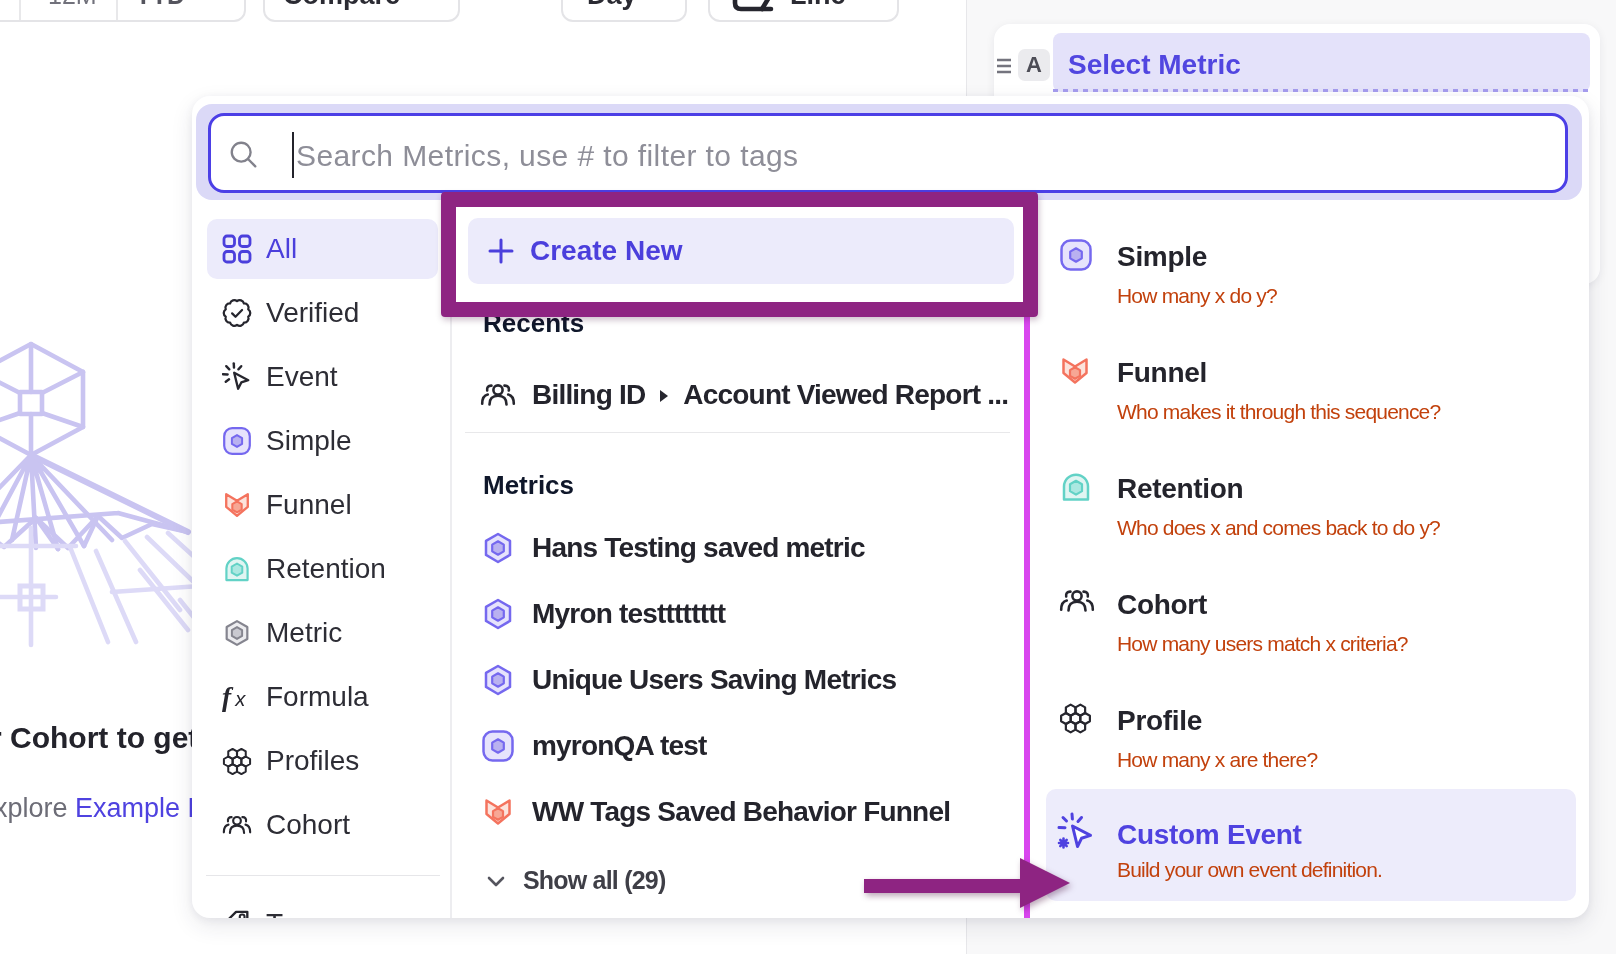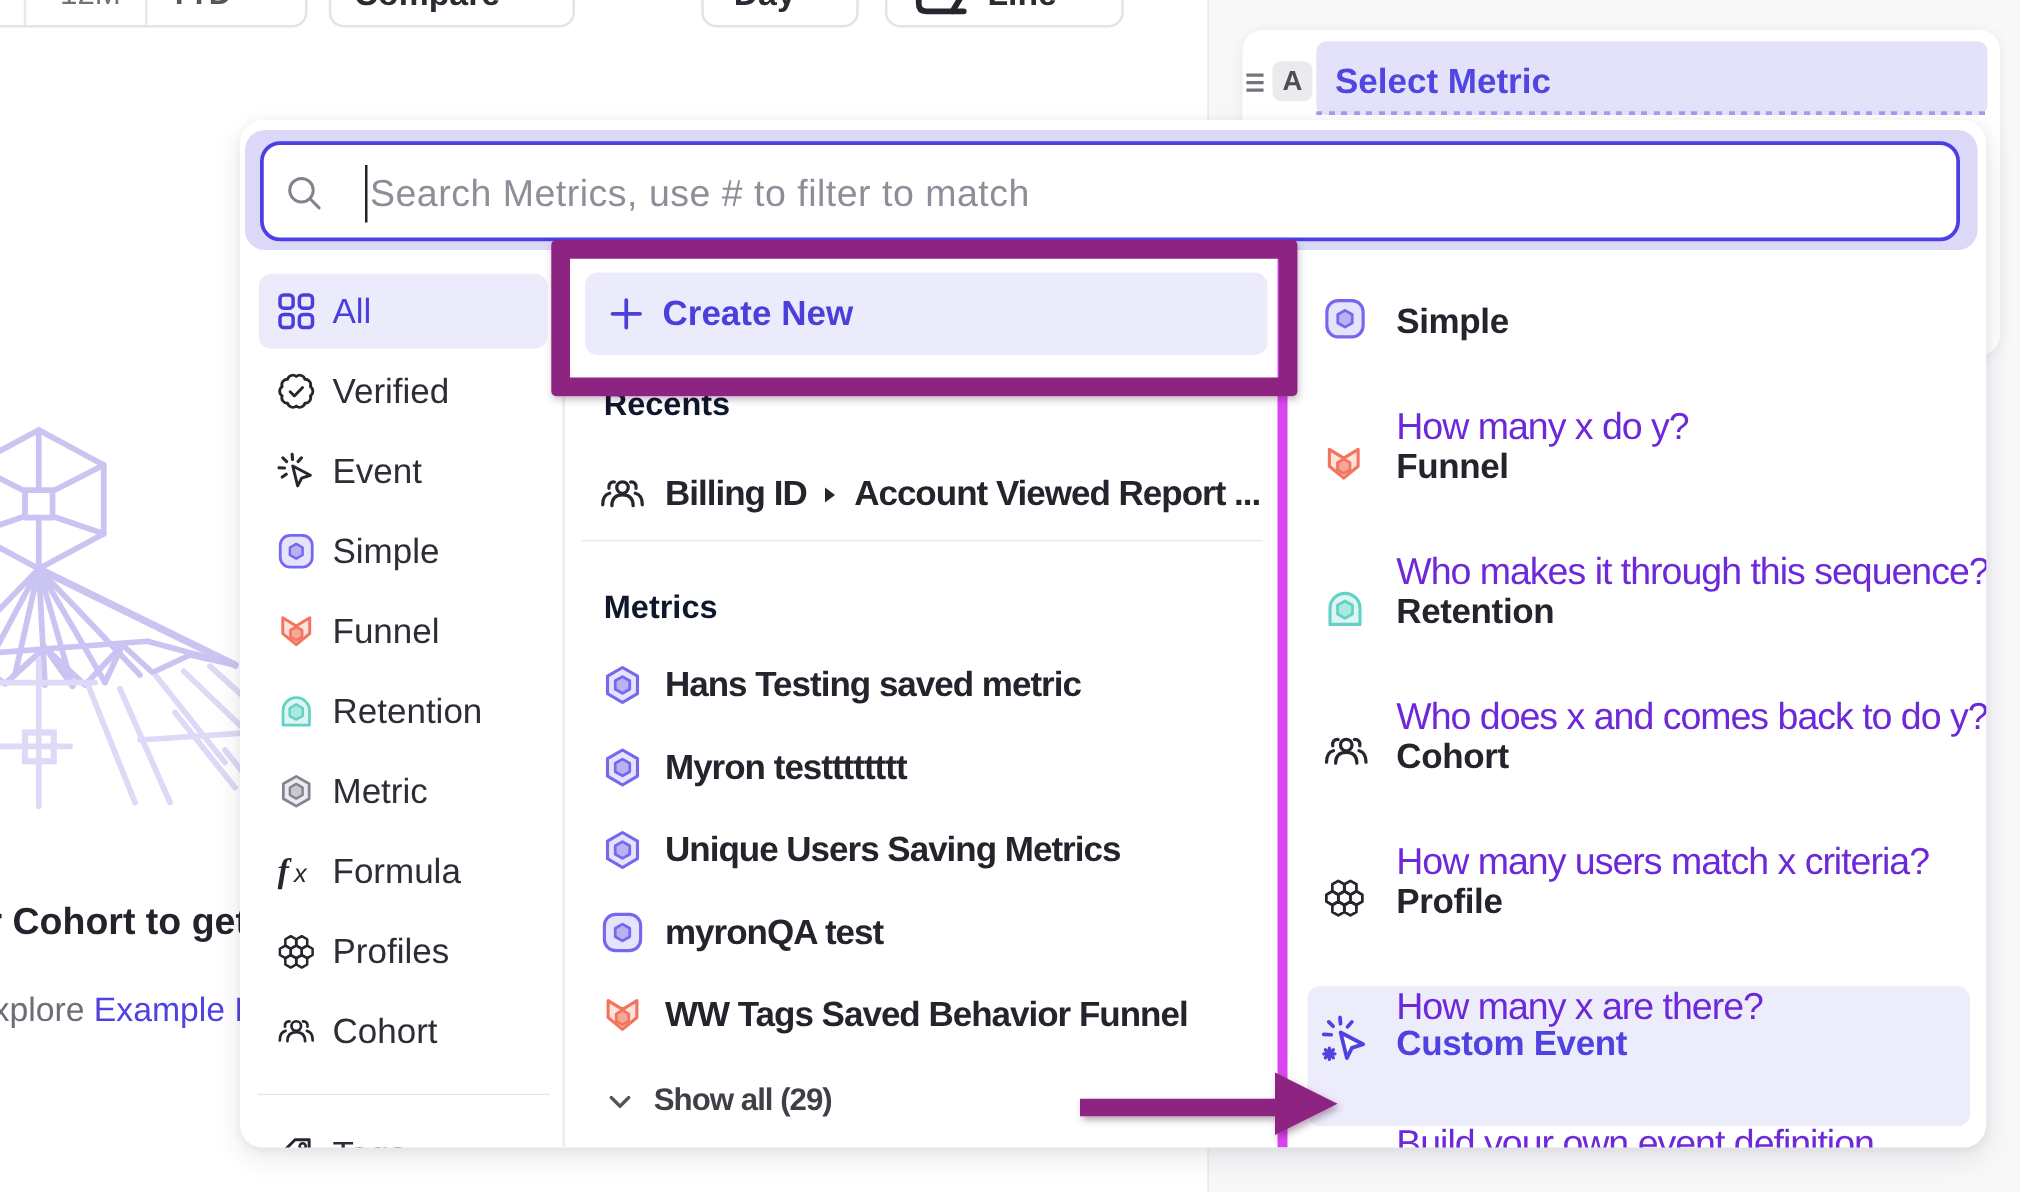--- a/index.html
+++ b/index.html
@@ -37,32 +37,32 @@
   .indigo { color:#4f42e0; }
   
   #sidebar { position:absolute; left:0; top:108px; width:260px; height:714px; border-right:2px solid #ededf0; }
   .srow { position:absolute; left:15px; width:231px; height:60px; border-radius:10px;
           display:flex; align-items:center; font-size:28px; color:#2d2d35; }
   .srow .ic { width:30px; margin:0 0 0 15px; display:flex; justify-content:center; }
   .srow .lb { margin-left:14px; }
   .srow.sel { background:#ecebfb; color:#4b3fdc; }
   #sdiv { position:absolute; left:14px; top:671px; width:234px; height:1px; background:#e6e6e9; }
   
-  #midcol { position:absolute; left:259px; top:108px; width:579px; height:714px; border-right:8px solid #d946ef;padding-left:20px; }
+  #midcol { position:absolute; left:259px; top:108px; width:579px; height:714px; border-right:6px solid #d946ef;padding-left:20px; }
   #createnew { position:absolute; left:17px; top:14px; width:546px; height:66px; background:#ecebfb; border-radius:10px;
                display:flex; align-items:center; font-size:28px; font-weight:700; color:#4b3fdc; }
   .mrow { position:absolute; left:27px; height:40px; display:flex; align-items:center; font-size:28px; font-weight:700; color:#24242c; white-space:nowrap; letter-spacing:-0.8px; }
   .mrow .ic { width:40px; display:flex; justify-content:center; }
   .mrow .lb { margin-left:14px; }
   #middiv { position:absolute; left:14px; top:228px; width:545px; height:1px; background:#e8e8ea; }
   
   #rightcol { position:absolute; left:838px; top:108px; width:556px; height:714px; }
   .rrow-bg { position:absolute; left:16px; width:530px; height:112px; background:#edecfb; border-radius:10px; }
   .rtitle { position:absolute; left:87px; font-size:28px; font-weight:700; color:#24242c; white-space:nowrap; letter-spacing:-0.3px; }
-  .rdesc { position:absolute; left:87px; font-size:30px; color:#6d28d9; white-space:nowrap; letter-spacing:-0.8px;margin-top:41px; }
+  .rdesc { position:absolute; left:87px; font-size:21px; color:#c2410c; white-space:nowrap; letter-spacing:-0.8px; }
   .ricon { position:absolute; left:29px; }
   .rtitle.indigo { color:#4f42e0; }
   
   #annrect { left:441px; top:192px; width:597px; height:125px; border:15px solid #8e2482; border-radius:4px;
              box-shadow:1px 3px 6px rgba(60,0,50,.25); }
 </style>
 </head>
 <body>
 <div id="page">
   <div class="abs" id="rightbg"></div>
@@ -115,21 +115,21 @@
   <div class="abs" id="seltxt">Select Metric</div>
 
   <div class="abs" id="panel">
     <div id="band"></div>
     <div id="searchbox">
       <svg style="position:absolute; left:17px; top:23px;" width="32" height="32" viewBox="0 0 34 34">
         <circle cx="14" cy="14" r="10" fill="none" stroke="#82828c" stroke-width="2.5"></circle>
         <path d="M21.5 21.5 L29 29" stroke="#82828c" stroke-width="2.5" stroke-linecap="round"></path>
       </svg>
       <div id="caret"></div>
-      <div id="placeholder">Search Metrics, use # to filter to match</div>
+      <div id="placeholder">Search Metrics, use # to filter to tags</div>
     </div>
 
     <div id="sidebar">
       <div class="srow sel" style="top:15px;">
           <span class="ic">
             <svg width="30" height="30" viewBox="0 0 30 30">
               <g fill="none" stroke="#4b3fdc" stroke-width="2.8">
                 <rect x="2" y="2" width="10.5" height="10.5" rx="3"></rect>
                 <rect x="17.5" y="2" width="10.5" height="10.5" rx="3"></rect>
                 <rect x="2" y="17.5" width="10.5" height="10.5" rx="3"></rect>

